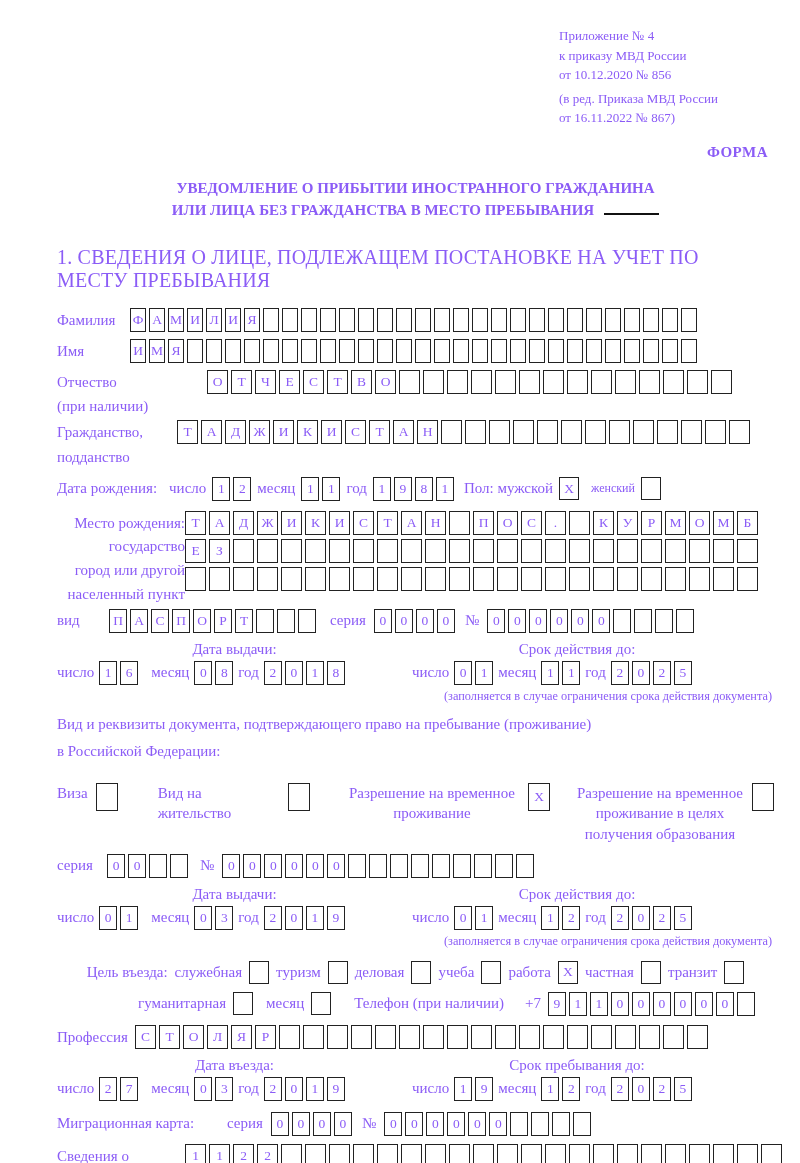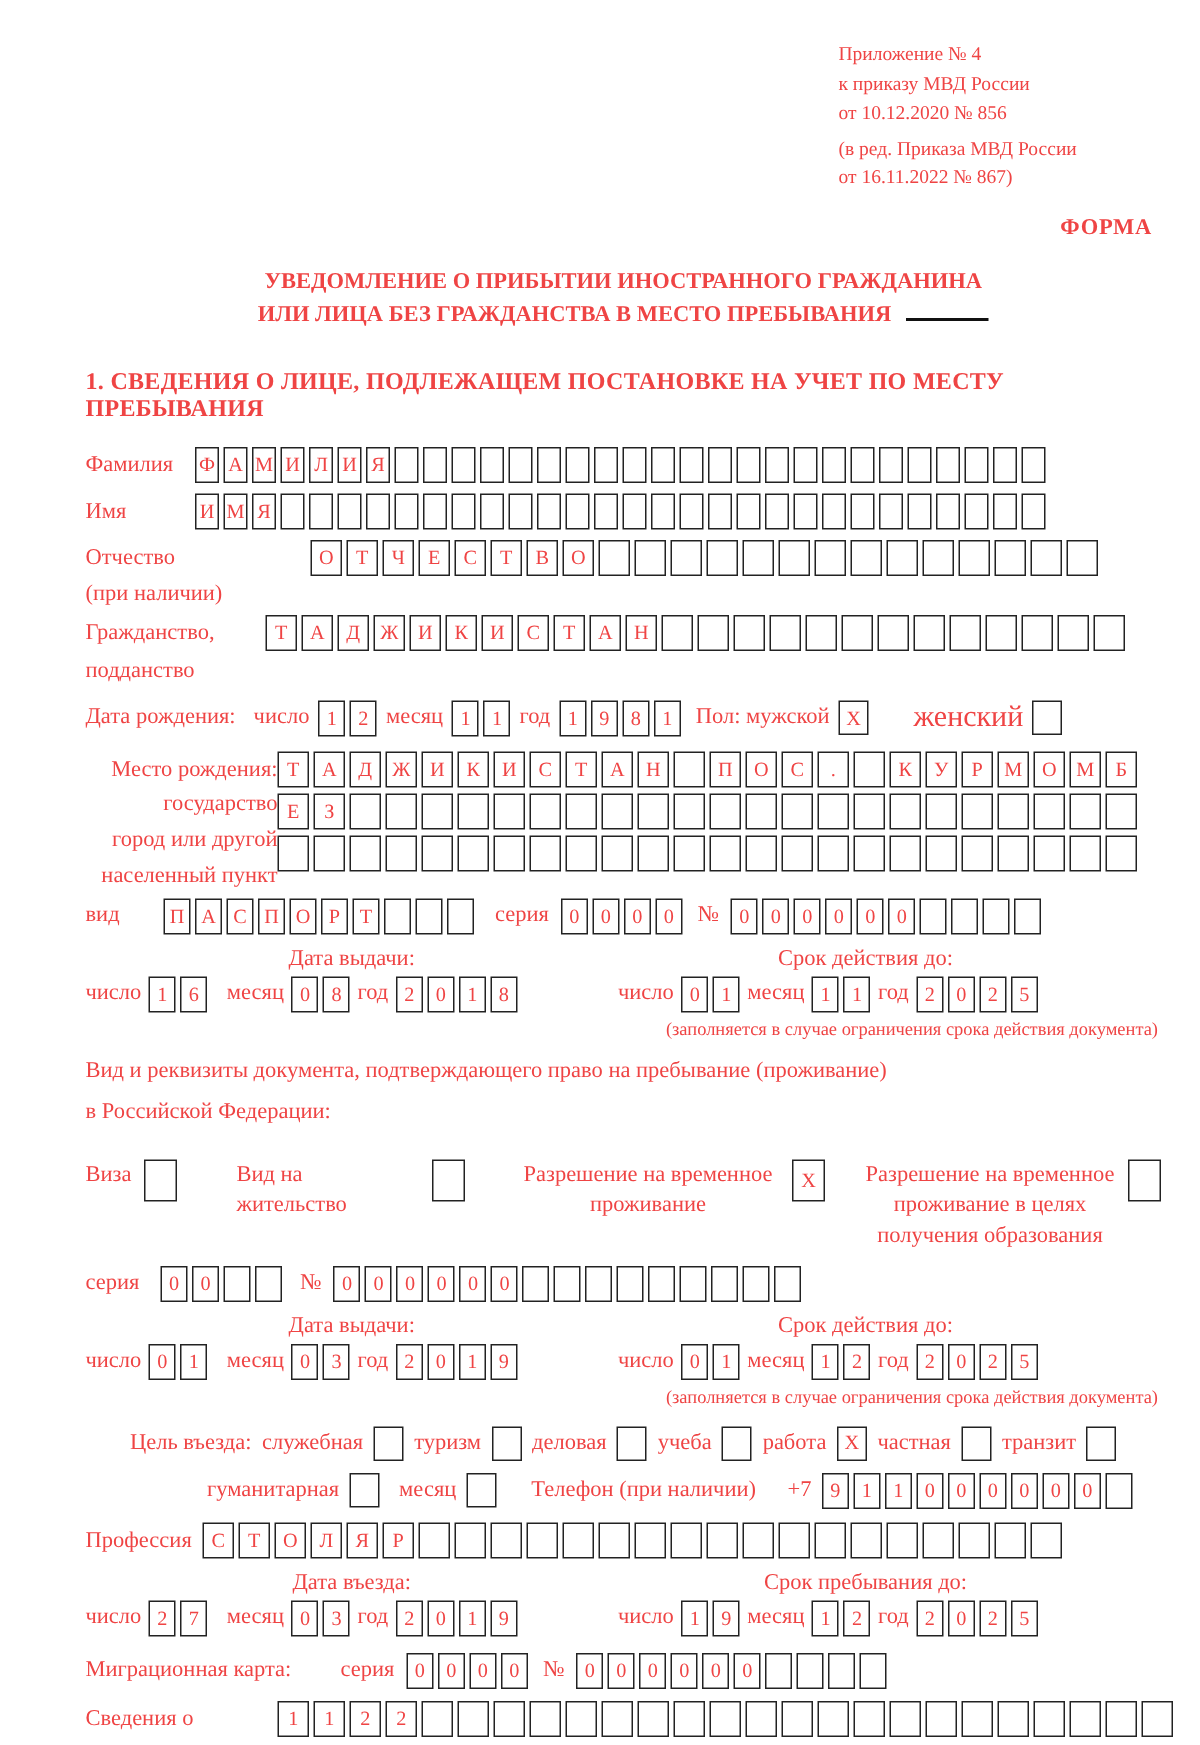--- a/index.html
+++ b/index.html
@@ -1,29 +1,29 @@
 <!DOCTYPE html>
 <html><head>
 <meta charset="utf-8">
 <style>
   html,body{margin:0;padding:0;background:#fff;}
   .page{
     width:800px;height:1163px;box-sizing:border-box;
     padding:26px 26px 10px 57px;
     font-family:"Liberation Serif","DejaVu Serif",serif;
-    color:#ef4444;background:#fff;overflow:hidden;position:relative;
+    color:#8b5cf6;background:#fff;overflow:hidden;position:relative;
   }
   
   .appendix{width:215px;margin-left:auto;font-size:13px;line-height:1.5;}
   .appendix .gap{height:4px;}
   .forma{text-align:right;font-weight:bold;font-size:15px;margin-top:16px;padding-right:6px;letter-spacing:.5px;}
   
   .title{Text-align:center;text-align:center;font-weight:bold;font-size:15px;line-height:1.5;margin-top:16px;}
   .blank-line{display:inline-block;width:55px;border-bottom:2px solid #111;height:12px;margin-left:10px;}
-  .sec-head{font-weight:bold;font-size:16px;margin-top:24px;letter-spacing:.2px;}
+  .sec-head{font-weight:normal;font-size:20px;margin-top:24px;letter-spacing:.2px;}
   
   .row{display:flex;align-items:flex-start;margin-top:7px;}
   .lbl{font-size:15px;line-height:1.25;padding-top:3px;flex-shrink:0;}
   .cells{display:flex;gap:3px;flex-wrap:nowrap;}
   .cell{
     width:16px;height:22px;border:1.7px solid #222;box-sizing:content-box;
     display:flex;align-items:center;justify-content:center;
     font-size:13.5px;flex-shrink:0;background:#fff;
   }
   .cells-sm .cell{width:14px;}
@@ -223,21 +223,21 @@
         </span>
       <span style="font-size:15px;">год</span>
       <span class="cells">
           <span class="cell">1</span>
           <span class="cell">9</span>
           <span class="cell">8</span>
           <span class="cell">1</span>
         </span>
       <span style="font-size:15px;margin-left:4px;">Пол: мужской</span>
       <span class="cb">X</span>
-      <span style="font-size:20px;margin-left:24px;">женский</span>
+      <span style="font-size:12px;margin-left:6px;">женский</span>
       <span class="cb"></span>
     </div>
   </div>
 
   <div class="row" style="margin-top:10px;">
     <div class="lbl" style="width:128px;text-align:right;">
       <div>Место рождения:</div>
       <div style="margin-top:5px;">государство</div>
       <div style="margin-top:5px;">город или другой</div>
       <div style="margin-top:5px;">населенный пункт</div>

